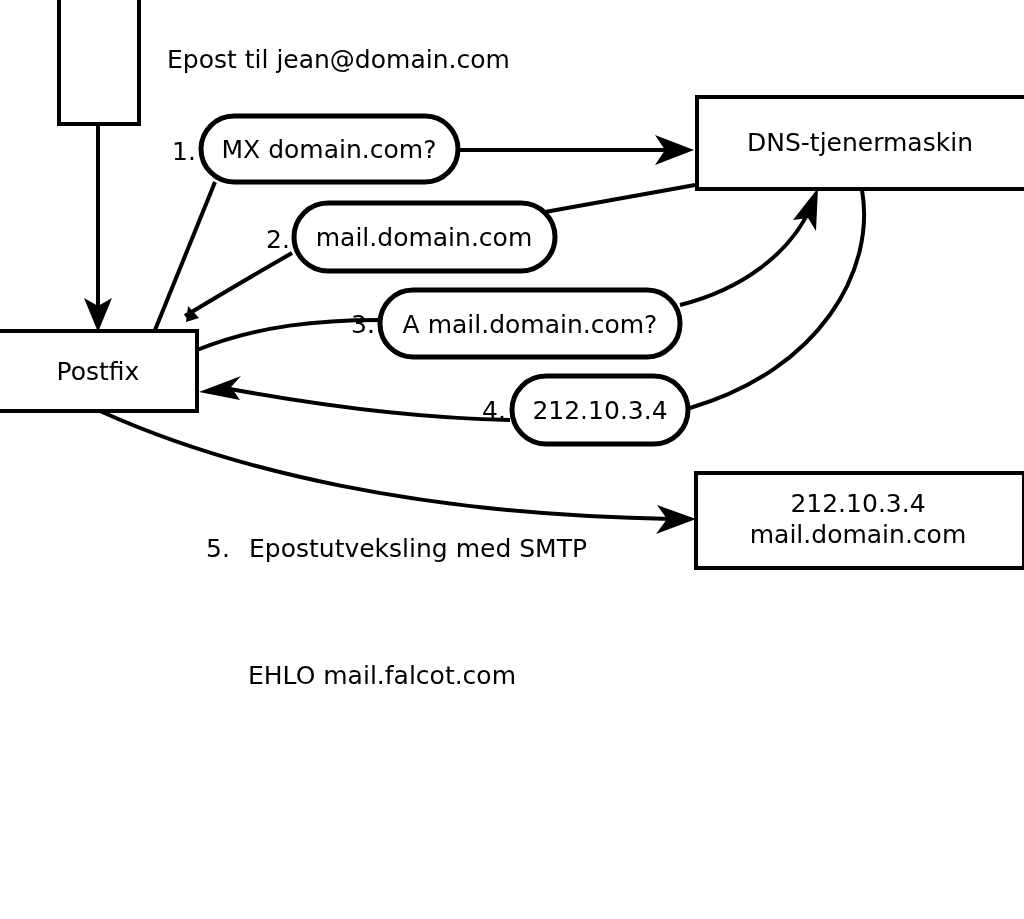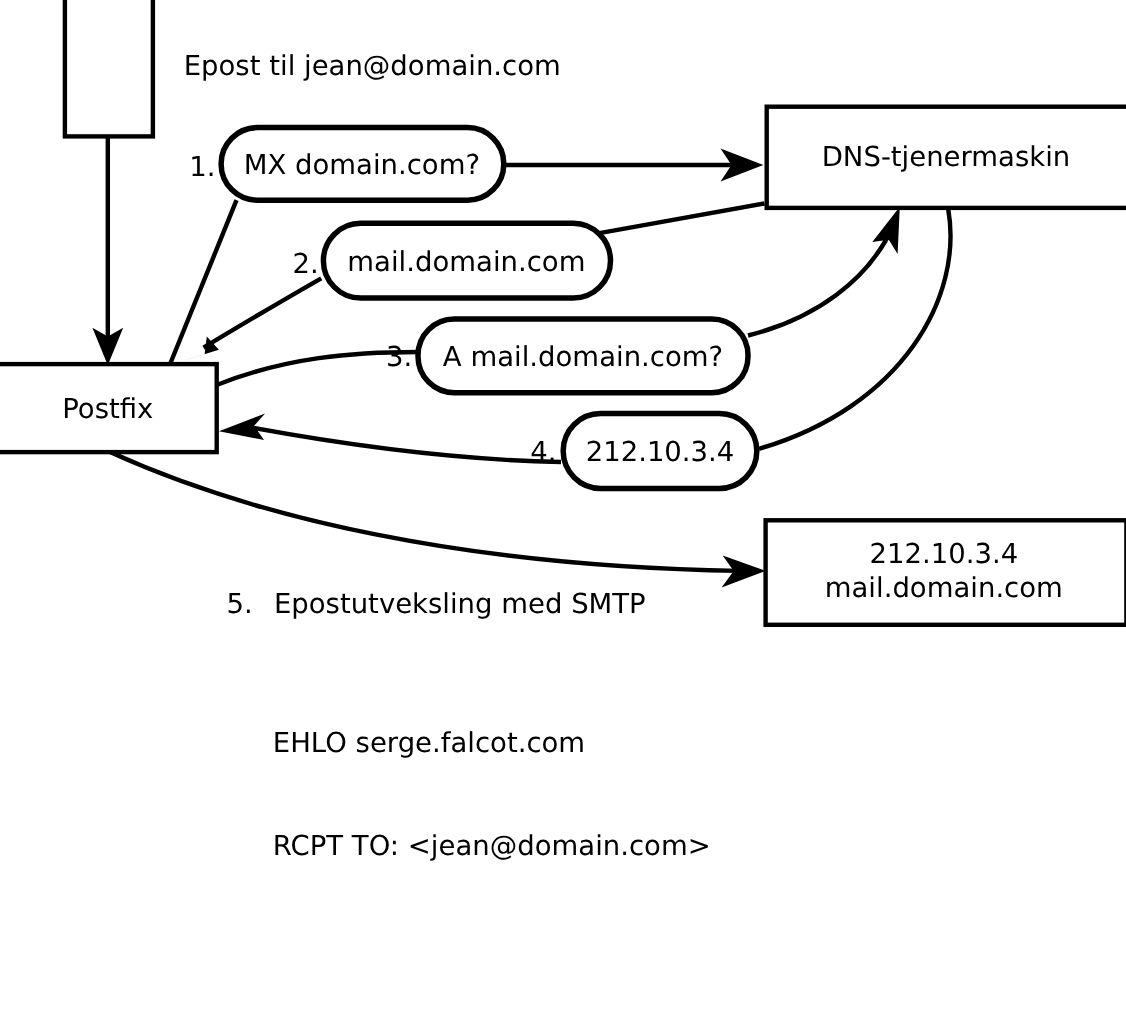--- a/index.html
+++ b/index.html
@@ -158,22 +158,21 @@
     <text class="t-pill" x="600" y="419" text-anchor="middle">212.10.3.4</text>
     <text class="t-num" x="482" y="419" text-anchor="start">4.</text>
 
     <text class="t-caption" x="167" y="68" text-anchor="start">Epost til jean@domain.com</text>
 
     <text class="t-num" x="206" y="557" text-anchor="start">5.</text>
     <text class="t-caption" x="249" y="557" text-anchor="start">Epostutveksling med SMTP</text>
   </svg>
 
   <div class="smtp-block">
-    <span class="smtp-line">EHLO serge.falcot.com</span>
-    <span class="smtp-line">RCPT TO: &lt;jean@domain.com&gt;</span>
+    <span class="smtp-line">EHLO mail.falcot.com</span>
     
     
     
     
     
     
     
   </div>
 
 </div>

